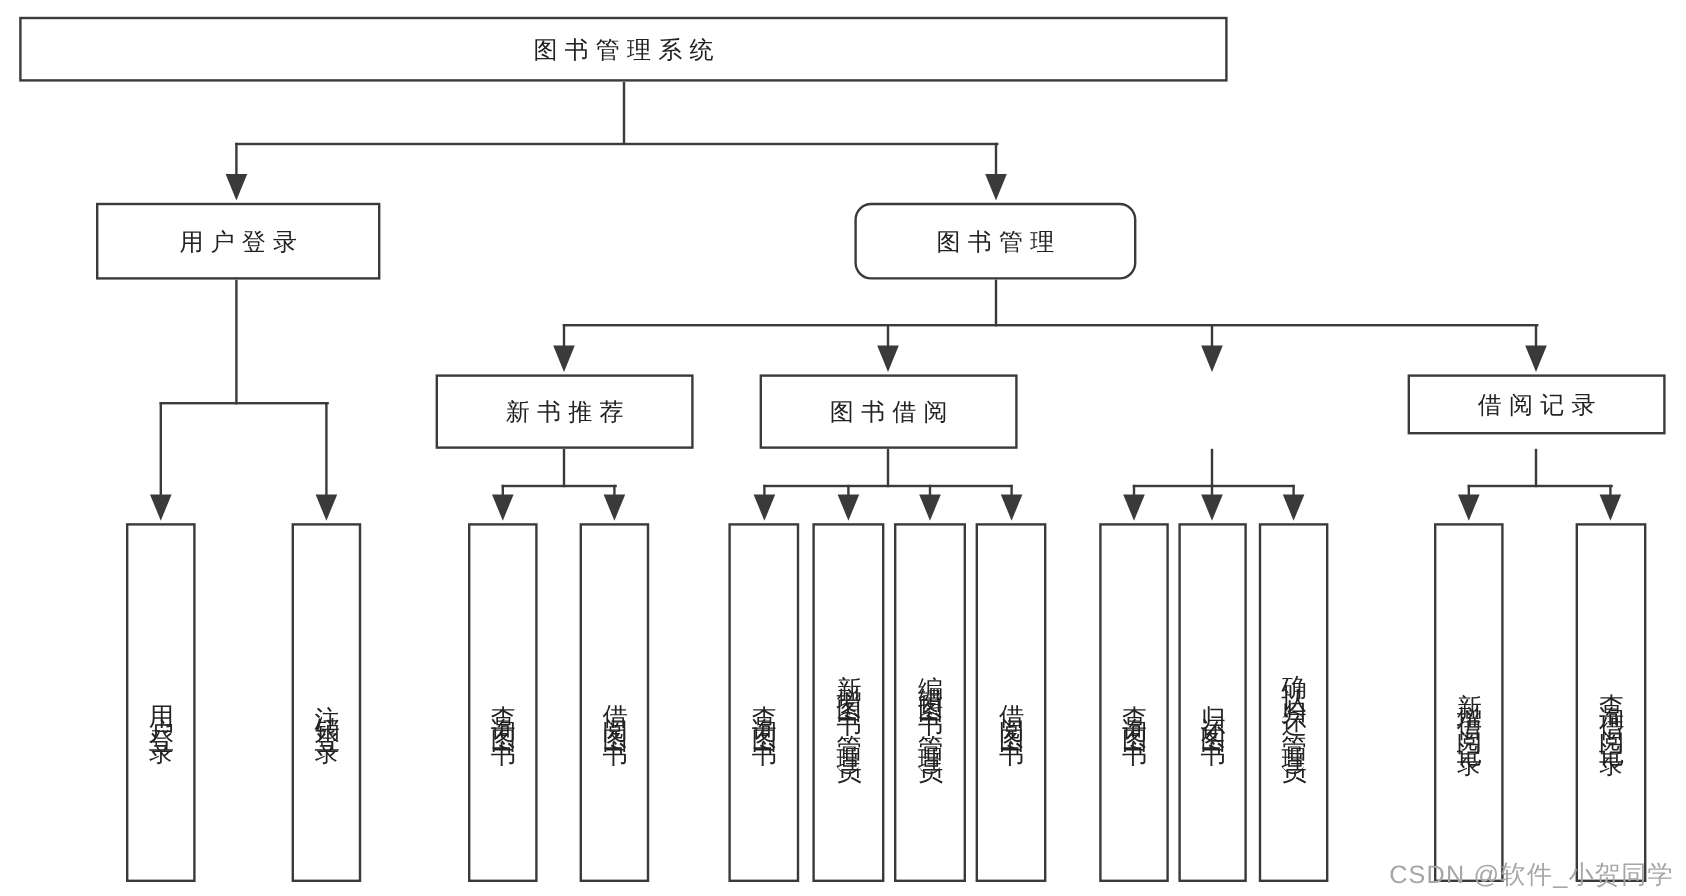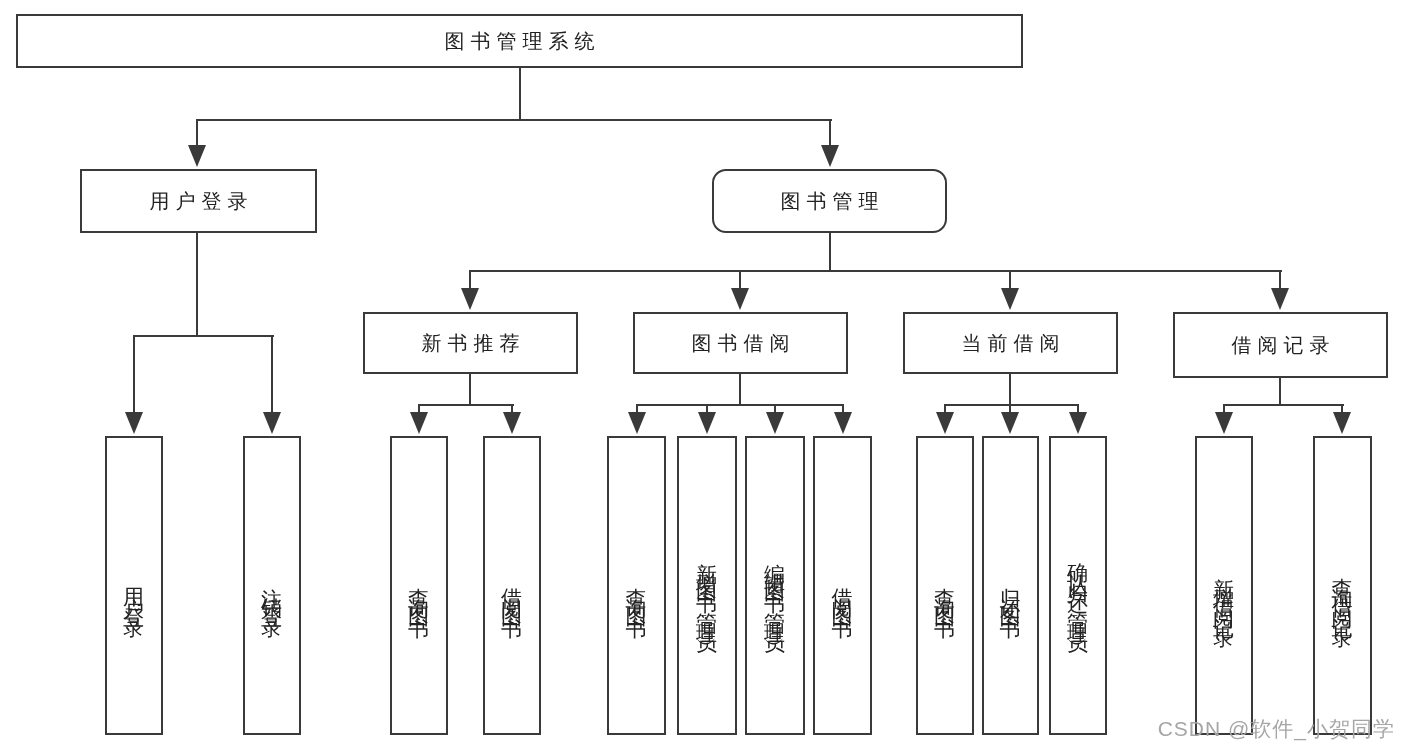--- a/index.html
+++ b/index.html
@@ -119,24 +119,21 @@
   <div class="hbox" style="left:712px;top:169px;width:235px;height:64px;border-radius:14px;">
     <span>图书管理</span>
   </div>
 
   <div class="hbox" style="left:633px;top:312px;width:215px;height:62px;">
     <span>图书借阅</span>
   </div>
   <div class="hbox" style="left:363px;top:312px;width:215px;height:62px;">
     <span>新书推荐</span>
   </div>
-  <div class="hbox" style="left:903px;top:312px;width:215px;height:62px;">
-    <span>当前借阅</span>
-  </div>
-  <div class="hbox" style="left:1173px;top:312px;width:215px;height:66px;">
+  <div class="hbox" style="left:1173px;top:312px;width:215px;height:50px;">
     <span>借阅记录</span>
   </div>
 
   <div class="vbox" style="left:105px;width:58px;">
     <span>用户登录</span>
   </div>
   <div class="vbox" style="left:243px;width:58px;">
     <span>注销登录</span>
   </div>
 

